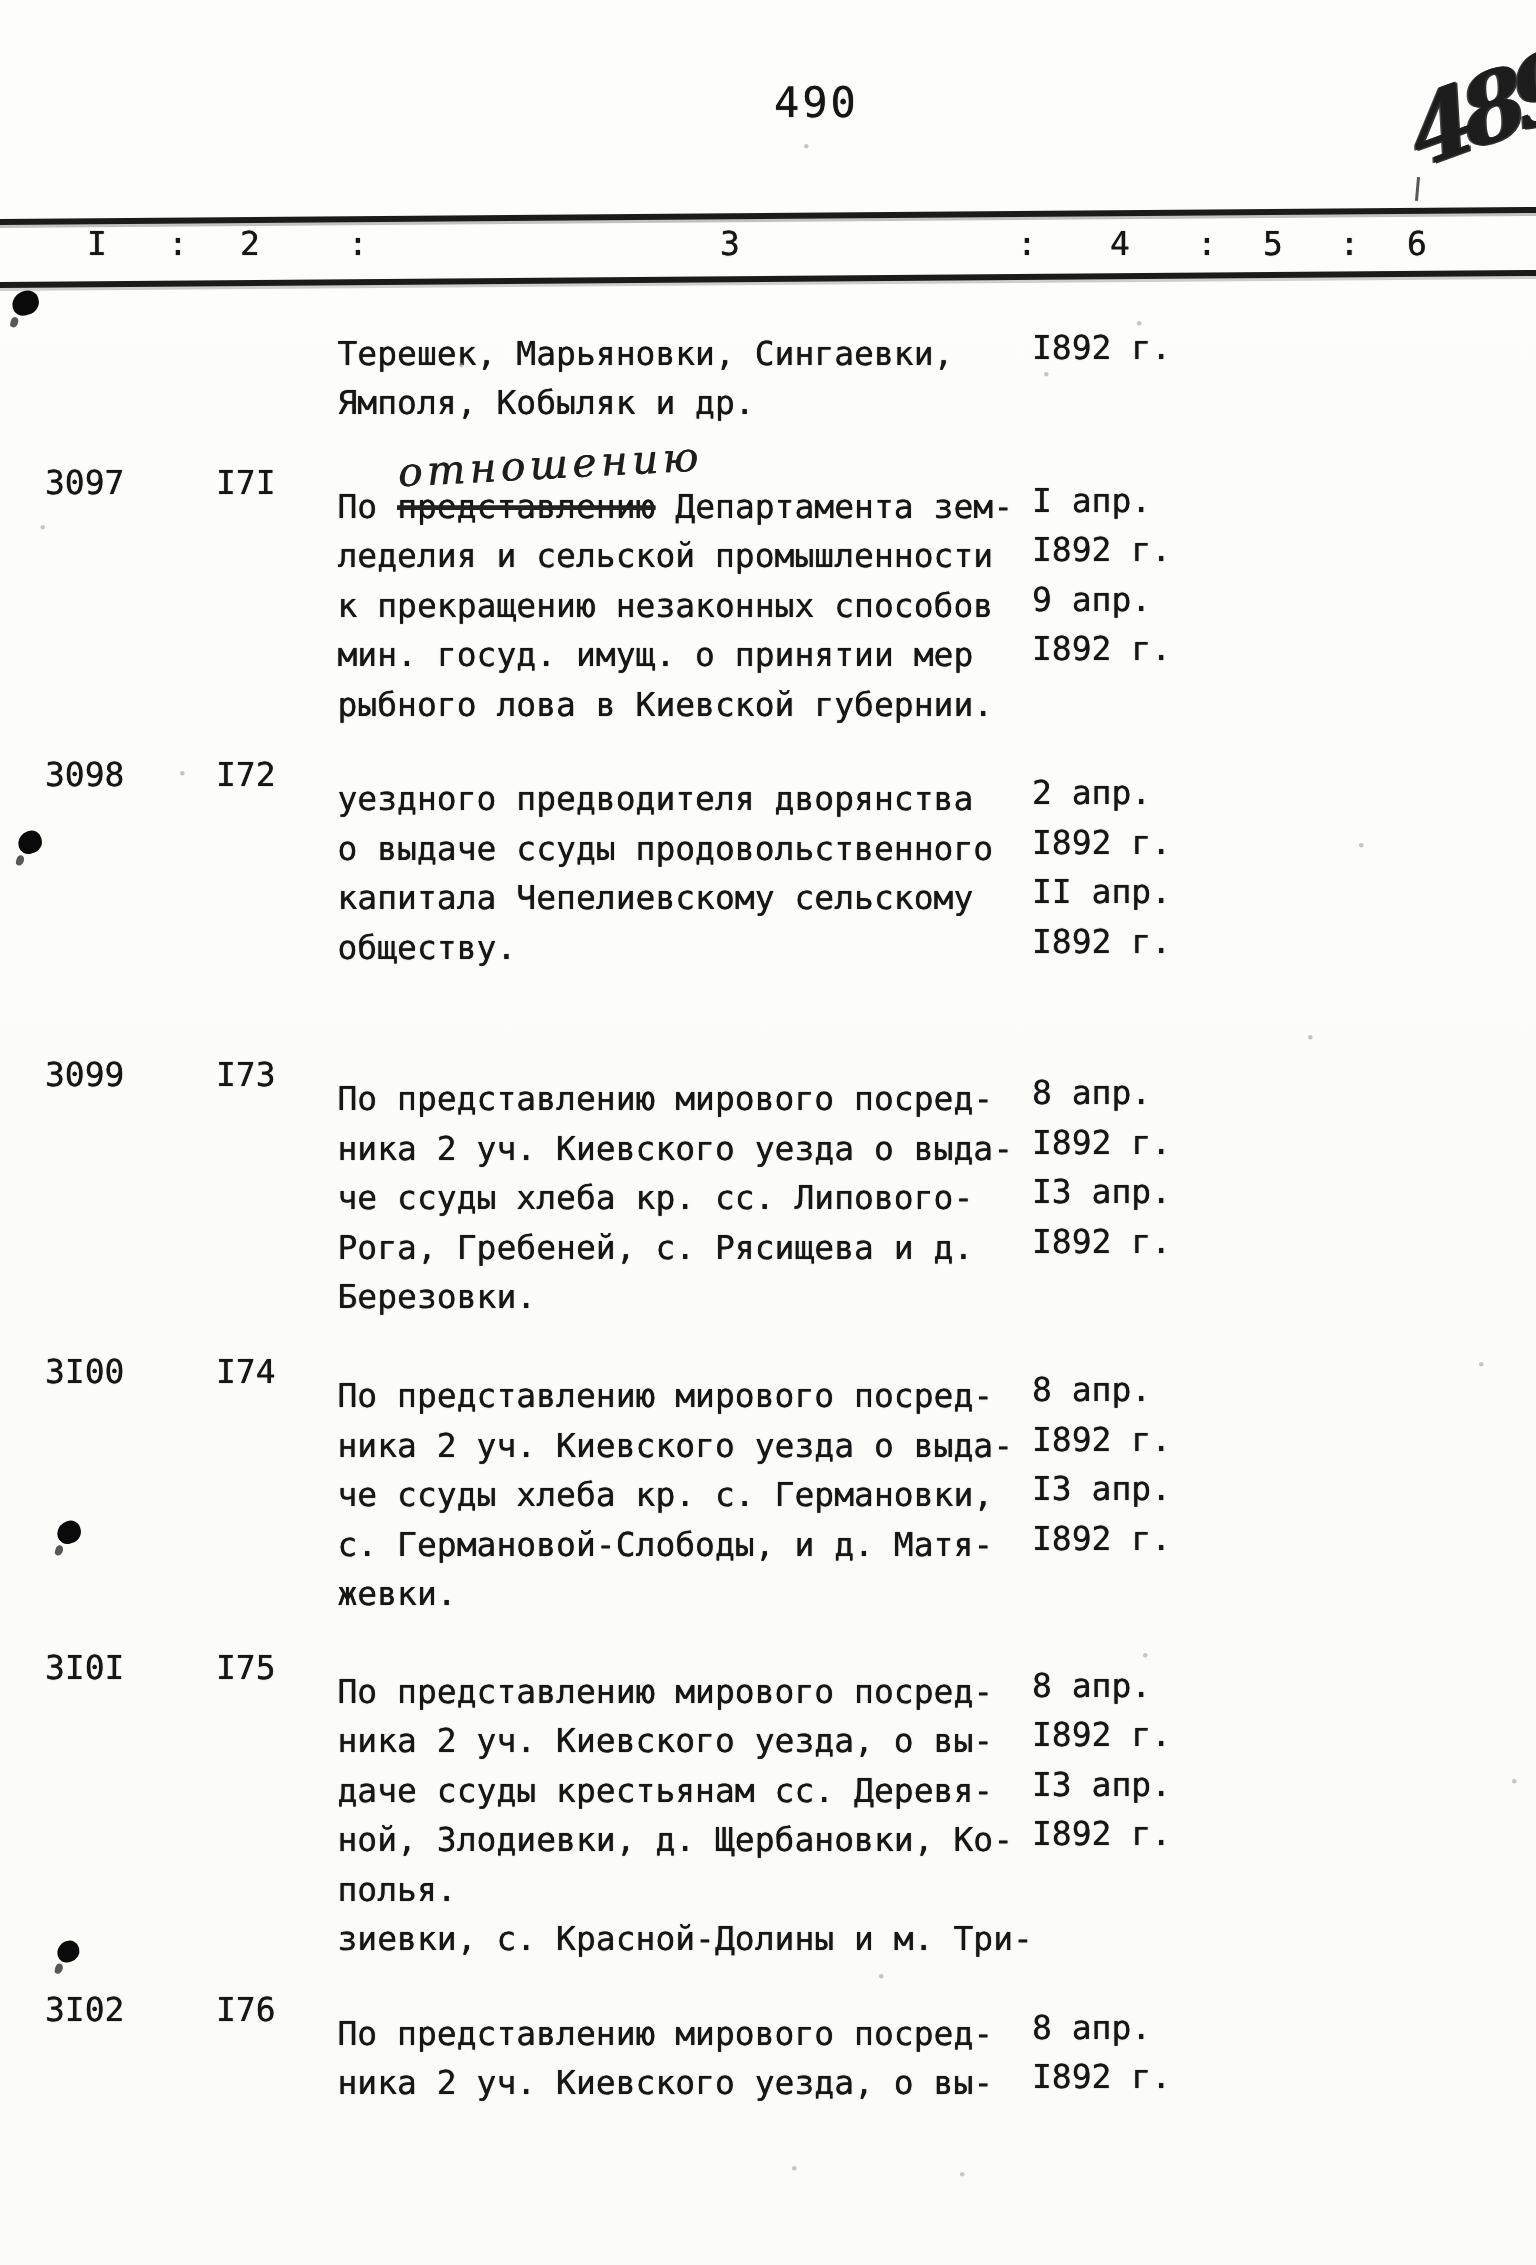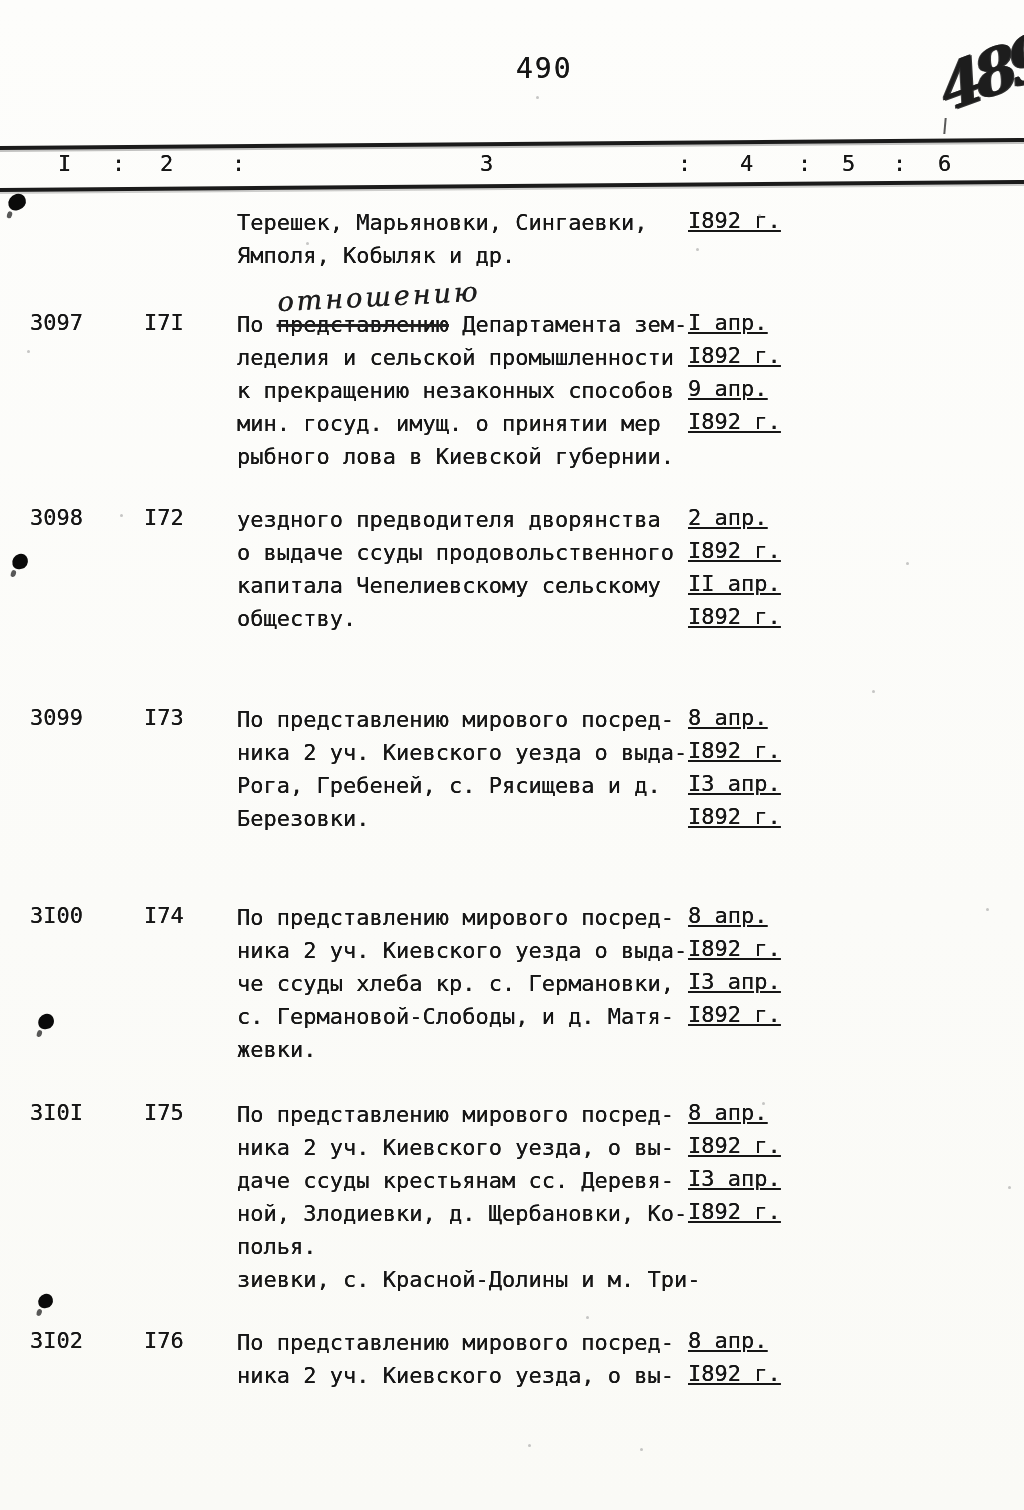--- a/index.html
+++ b/index.html
@@ -20,22 +20,22 @@
   }
   
   .rule{position:absolute;left:-4px;width:1034px;background:#1b1b1b;transform-origin:left center;transform:rotate(-0.45deg);}
   .rule-top{top:146px;height:4px;box-shadow:0 2px 0 rgba(20,20,20,.25);}
   .rule-bottom{top:188px;height:4px;box-shadow:0 2px 0 rgba(20,20,20,.2);}
   .header-cell{position:absolute;top:151px;font-size:22px;text-shadow:0 0 0.6px #111;}
   
   .entry{position:absolute;left:0;width:1024px;}
   .col-no{position:absolute;left:30px;top:0;height:33px;line-height:33px;}
   .col-old{position:absolute;left:144px;top:0;height:33px;line-height:33px;}
-  .col-desc{position:absolute;left:225px;top:2px;width:470px;margin-left:12px;}
-  .col-date{position:absolute;left:688px;top:0;width:130px;text-decoration:underline;}
+  .col-desc{position:absolute;left:225px;top:16px;width:470px;}
+  .col-date{position:absolute;left:688px;top:12px;width:130px;}
   .line{height:33px;line-height:33px;white-space:pre;position:relative;}
   .struck{text-decoration:line-through;text-decoration-thickness:2.5px;text-decoration-color:#222;}
   .handwritten{
     position:absolute;left:40px;top:-28px;font-family:"DejaVu Serif","Liberation Serif",serif;
     font-style:italic;font-size:27px;letter-spacing:3px;color:#1e1e1e;
     transform:rotate(-3deg);text-shadow:0.5px 0 0 #222;white-space:nowrap;
   }
   
   .ink-dot{position:absolute;background:#0a0a0a;border-radius:62% 48% 55% 45%;transform:rotate(-15deg);}
   .ink-dot::after{content:"";position:absolute;left:-4px;bottom:-6px;width:5px;height:7px;background:#222;
@@ -106,20 +106,21 @@
           <div class="line">II апр.</div>
           <div class="line">I892 г.</div>
         </div>
       </div>
       <div class="entry typed" style="top: 701px;">
         <span class="col-no">3099</span>
         <span class="col-old">I73</span>
         <div class="col-desc">
           <div class="line">По представлению мирового посред-</div>
           <div class="line">ника 2 уч. Киевского уезда о выда-</div>
+          <div class="line">че ссуды хлеба кр. сс. Липового-</div>
           <div class="line">Рога, Гребеней, с. Рясищева и д.</div>
           <div class="line">Березовки.</div>
         </div>
         <div class="col-date">
           <div class="line">8 апр.</div>
           <div class="line">I892 г.</div>
           <div class="line">I3 апр.</div>
           <div class="line">I892 г.</div>
         </div>
       </div>

